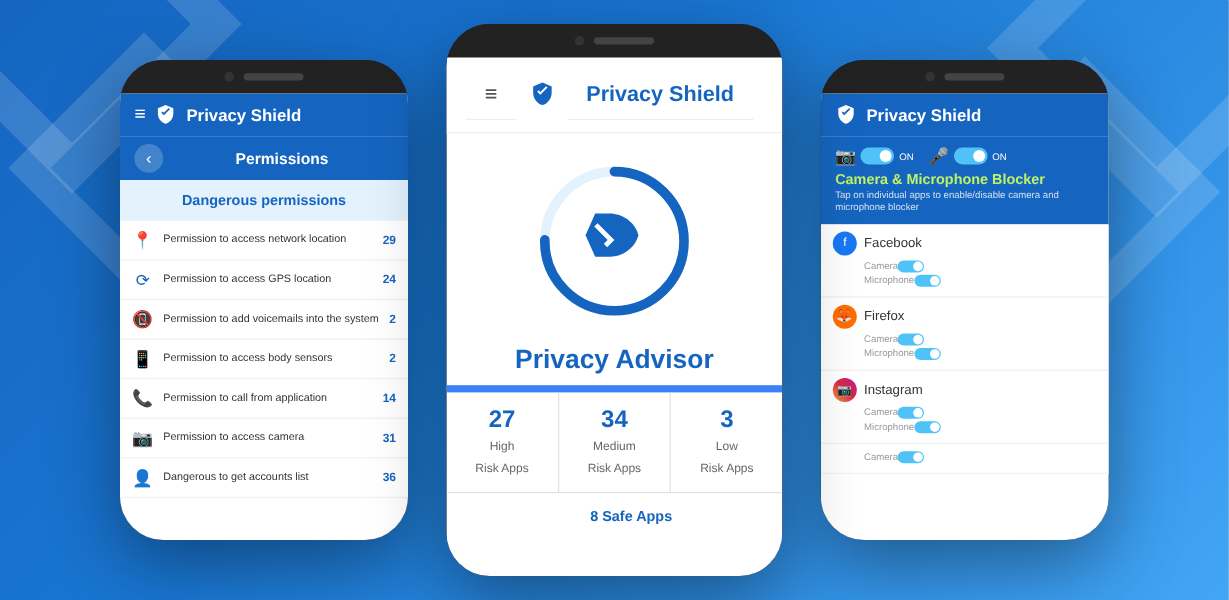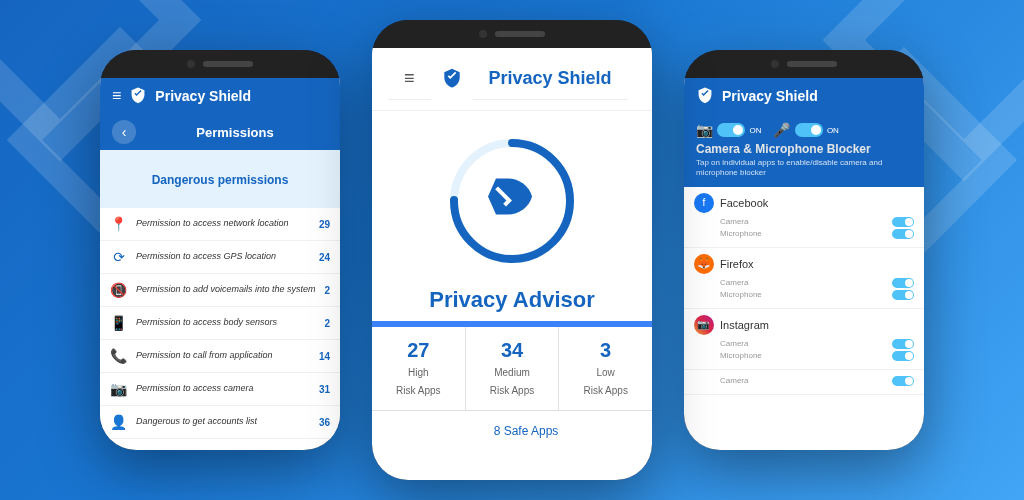--- a/index.html
+++ b/index.html
@@ -212,21 +212,21 @@
 
     .safe-apps-bar {
       width: 100%;
       padding: 10px 16px;
       border-top: 1px solid #e0e0e0;
       text-align: center;
     }
     .safe-apps-text {
       font-size: 12px;
       color: #1565c0;
-      font-weight: 400;
+      font-weight: 700;
       padding-left: 28px;
     }
 
     
     .left-header {
       background: #1565c0;
       padding: 8px 12px;
       display: flex;
       align-items: center;
       gap: 8px;
@@ -273,21 +273,21 @@
       text-align: center;
     }
     .permissions-subtitle-text {
       font-size: 9px;
       color: rgba(255,255,255,0.8);
       line-height: 1.3;
     }
 
     .dangerous-header {
       background: #e3f2fd;
-      padding: 20px 12px;
+      padding: 8px 12px;
       text-align: center;
     }
     .dangerous-title {
       font-size: 12px;
       color: #1565c0;
       font-weight: 600;
     }
 
     .permission-list {
       background: white;
@@ -304,21 +304,20 @@
       font-size: 14px;
       width: 18px;
       text-align: center;
       flex-shrink: 0;
     }
     .perm-text {
       font-size: 9px;
       color: #333;
       flex: 1;
       line-height: 1.3;
-      font-style: italic;
     }
     .perm-count {
       font-size: 10px;
       color: #1565c0;
       font-weight: 600;
       flex-shrink: 0;
     }
 
     
     .right-header {
@@ -369,21 +368,21 @@
       height: 10px;
       background: white;
       border-radius: 50%;
     }
     .toggle-label {
       font-size: 8px;
       color: white;
     }
     .cam-mic-title {
       font-size: 12px;
-      color: #e5e5e5;
+      color: #bef264;
       font-weight: 600;
       margin-bottom: 2px;
     }
     .cam-mic-desc {
       font-size: 8px;
       color: rgba(255,255,255,0.8);
       line-height: 1.3;
     }
 
     .app-list {
@@ -414,21 +413,21 @@
       font-size: 11px;
       color: #333;
       font-weight: 500;
     }
     .app-controls {
       padding-left: 26px;
     }
     .app-control-row {
       display: flex;
       align-items: center;
-      justify-content: space-between;
+      justify-content: flex-start;
       margin-bottom: 2px;
     }
     .control-label {
       font-size: 8px;
       color: #999;
     }
     .mini-toggle {
       width: 22px;
       height: 10px;
       background: #4fc3f7;

